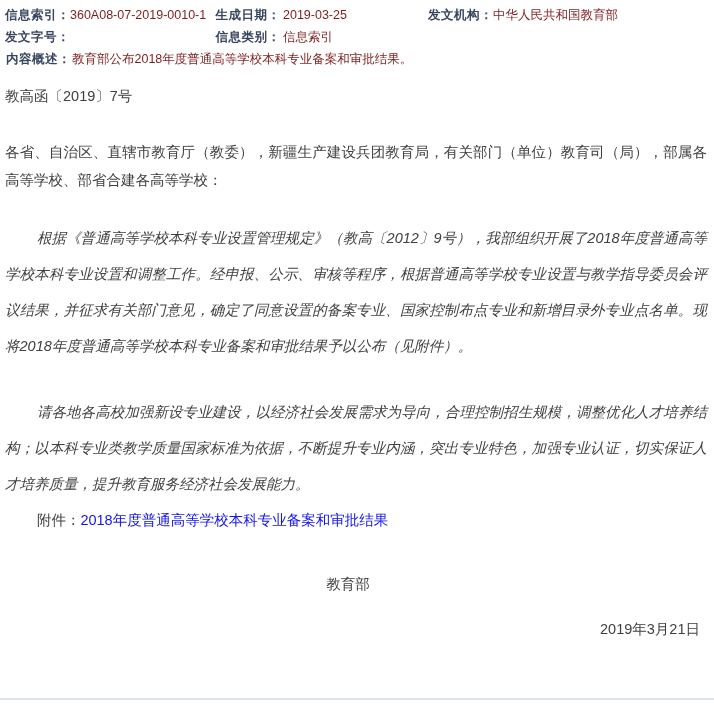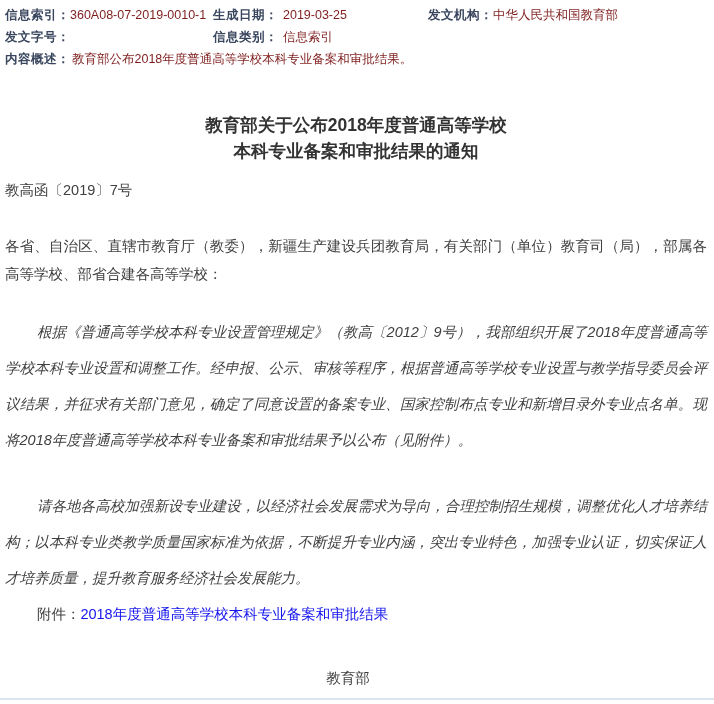--- a/index.html
+++ b/index.html
@@ -9,20 +9,21 @@
     font-family: "Liberation Sans", "DejaVu Sans", sans-serif;
     overflow: hidden;
     position: relative;
   }
   
   .meta {
     padding: 4px 0 0 5px;
     font-size: 12.5px;
     line-height: 22px;
     color: #3f3f3f;
+    text-align: center;
   }
   .meta-row { display: flex; align-items: flex-start; white-space: nowrap; }
   .meta-pair { display: flex; }
   .meta-pair.col1 { width: 208px; }
   .meta-pair.col2 { width: 215px; }
   .meta-pair.col3 { flex: 1; }
   .meta-label {
     font-weight: bold;
     color: #39465e;
     min-width: 60px;
@@ -129,24 +130,20 @@
   </div>
   <div class="meta-row summary">
     <div class="meta-pair">
       <span class="meta-label">内容概述：</span>
       <span class="meta-value">教育部公布2018年度普通高等学校本科专业备案和审批结果。</span>
     </div>
   </div>
 </div>
 
 <div class="doc">
-  <div class="doc-title">
-    <div>教育部关于公布2018年度普通高等学校</div>
-    <div>本科专业备案和审批结果的通知</div>
-  </div>
 
   <div class="doc-number">教高函〔2019〕7号</div>
 
   <div class="salutation">各省、自治区、直辖市教育厅（教委），新疆生产建设兵团教育局，有关部门（单位）教育司（局），部属各高等学校、部省合建各高等学校：</div>
 
   <div class="para p1">根据《普通高等学校本科专业设置管理规定》（教高〔2012〕9号），我部组织开展了2018年度普通高等学校本科专业设置和调整工作。经申报、公示、审核等程序，根据普通高等学校专业设置与教学指导委员会评议结果，并征求有关部门意见，确定了同意设置的备案专业、国家控制布点专业和新增目录外专业点名单。现将2018年度普通高等学校本科专业备案和审批结果予以公布（见附件）。</div>
 
   <div class="para p2">请各地各高校加强新设专业建设，以经济社会发展需求为导向，合理控制招生规模，调整优化人才培养结构；以本科专业类教学质量国家标准为依据，不断提升专业内涵，突出专业特色，加强专业认证，切实保证人才培养质量，提升教育服务经济社会发展能力。</div>
 
   <div class="attachment">

